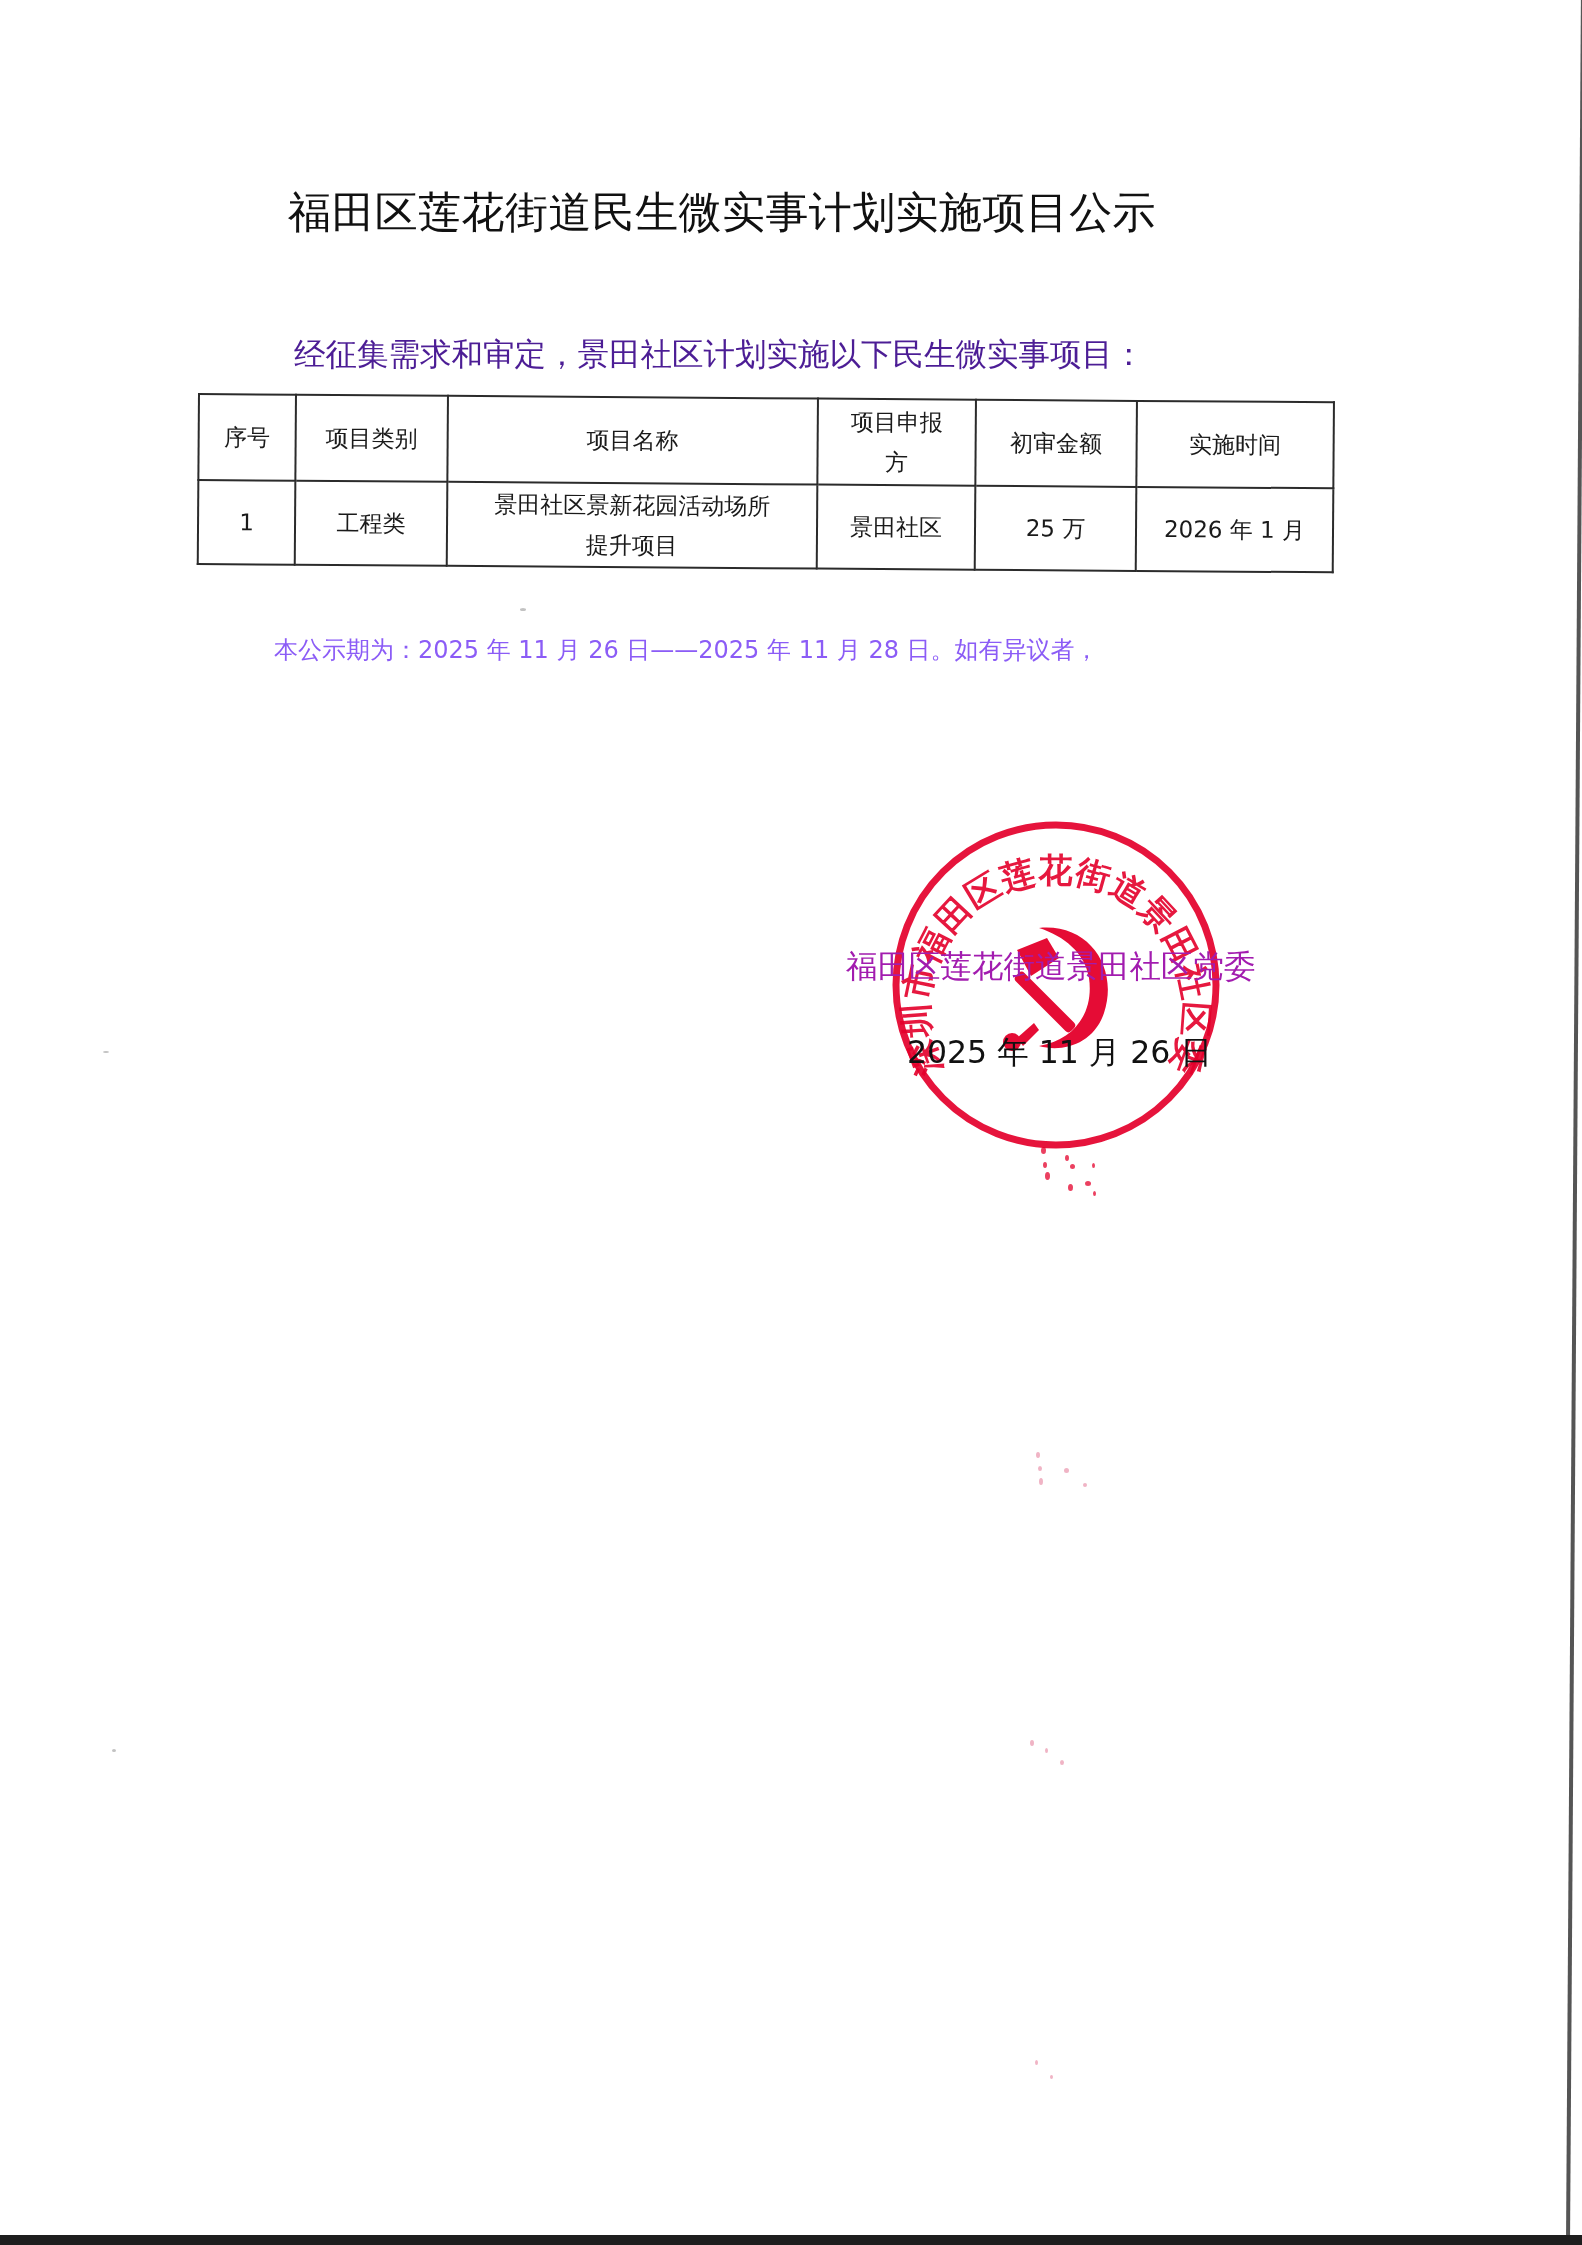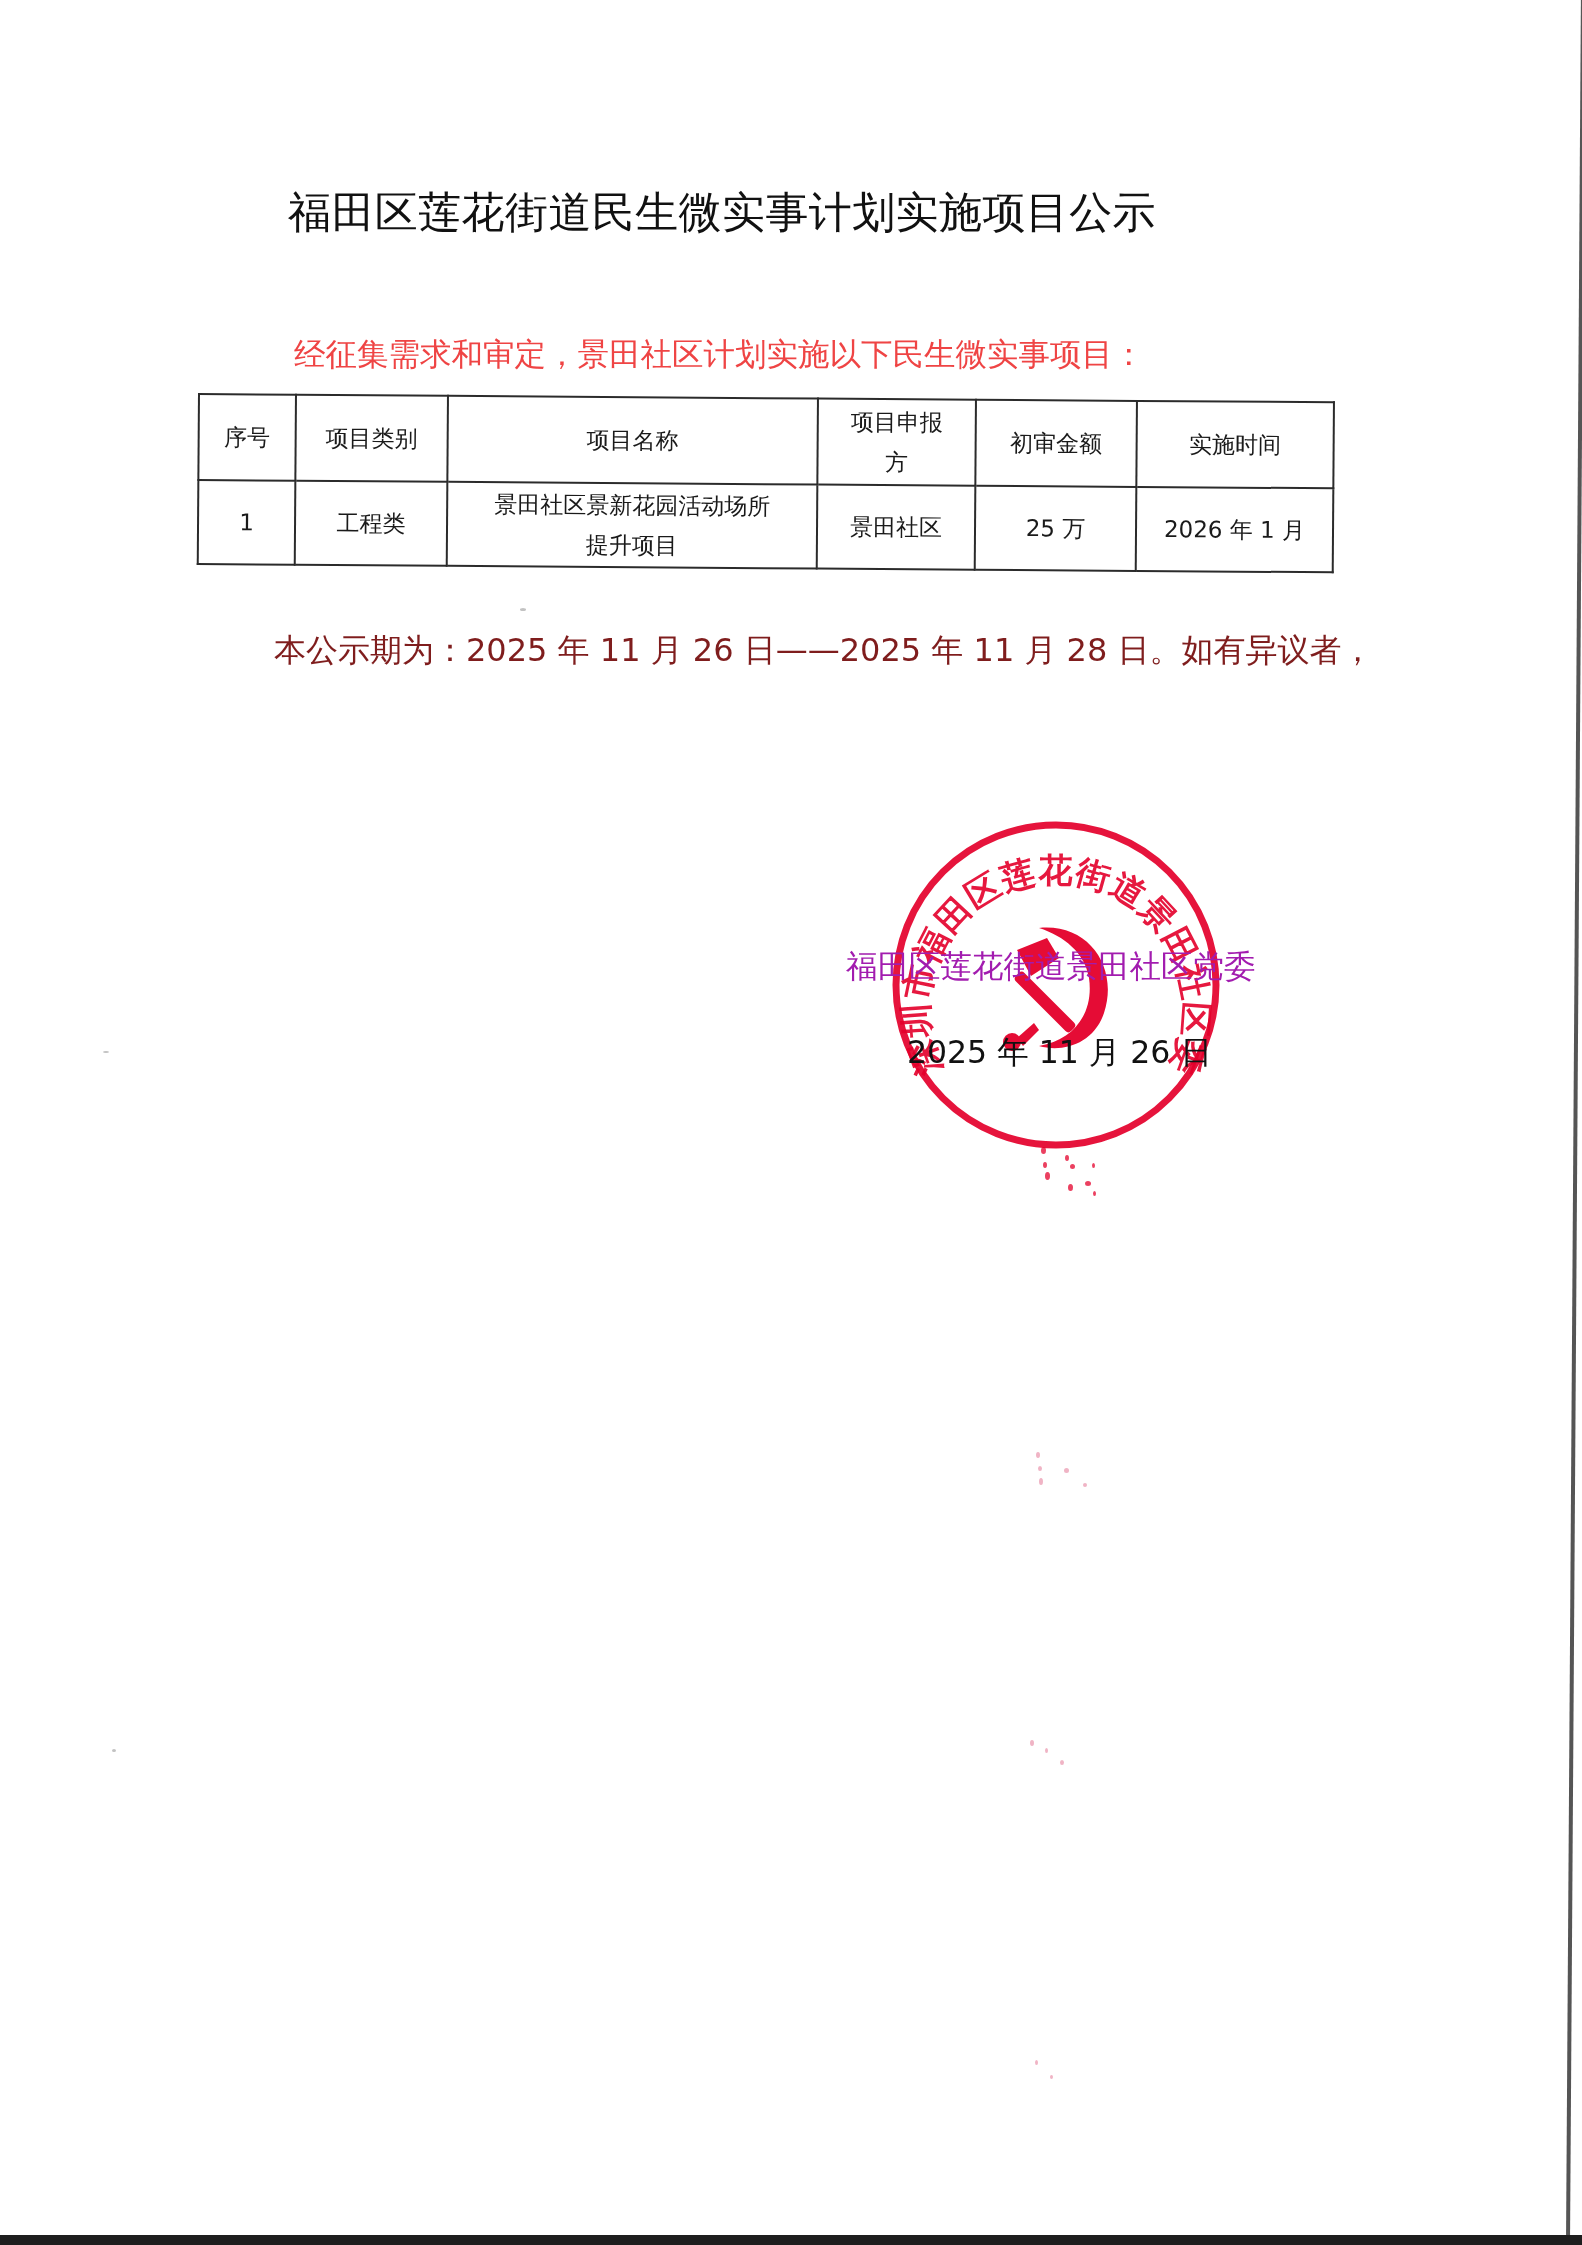--- a/index.html
+++ b/index.html
@@ -10,39 +10,39 @@
     color: #1a1a1a;
   }
   .page { position: absolute; left: 0; top: 0; width: 1582px; height: 1980px; }
   .title {
     position: absolute; left: 288px; top: 180px; width: 980px;
     font-size: 43px; line-height: 64px; letter-spacing: 0.4px;
     white-space: nowrap; color: #111;
   }
   .intro {
     position: absolute; left: 294px; top: 332px;
-    font-size: 31.5px; line-height: 44px; white-space: nowrap; color: #ef4444;
+    font-size: 31.5px; line-height: 44px; white-space: nowrap; color: #4c1d95;
   }
   .table-wrap {
     position: absolute; left: 198px; top: 393px; width: 1135px;
     transform: rotate(0.42deg); transform-origin: 0 0;
   }
   table.proj {
     border-collapse: collapse; width: 1135px; table-layout: fixed;
     font-size: 23px; color: #1a1a1a;
   }
   table.proj td, table.proj th {
     border: 2px solid #2b2b2b; text-align: center; vertical-align: middle;
     font-weight: normal; padding: 0 6px; line-height: 40px;
   }
   table.proj tr.head { height: 86px; }
   table.proj tr.body { height: 84px; }
   .para {
     position: absolute; left: 211px; top: 624px; width: 1120px;
-    font-size: 32px; line-height: 52px; color: #7f1d1d;
+    font-size: 24px; line-height: 52px; color: #8b5cf6;
   }
   .para .line { display: block; white-space: nowrap; }
   .para .line.first { padding-left: 63px; }
   .seal {
     position: absolute; left: 889px; top: 818px; width: 334px; height: 334px;
   }
   .sign {
     position: absolute; left: 846px; top: 944px;
     font-size: 31.5px; line-height: 44px; white-space: nowrap; color: #a21caf;
   }

